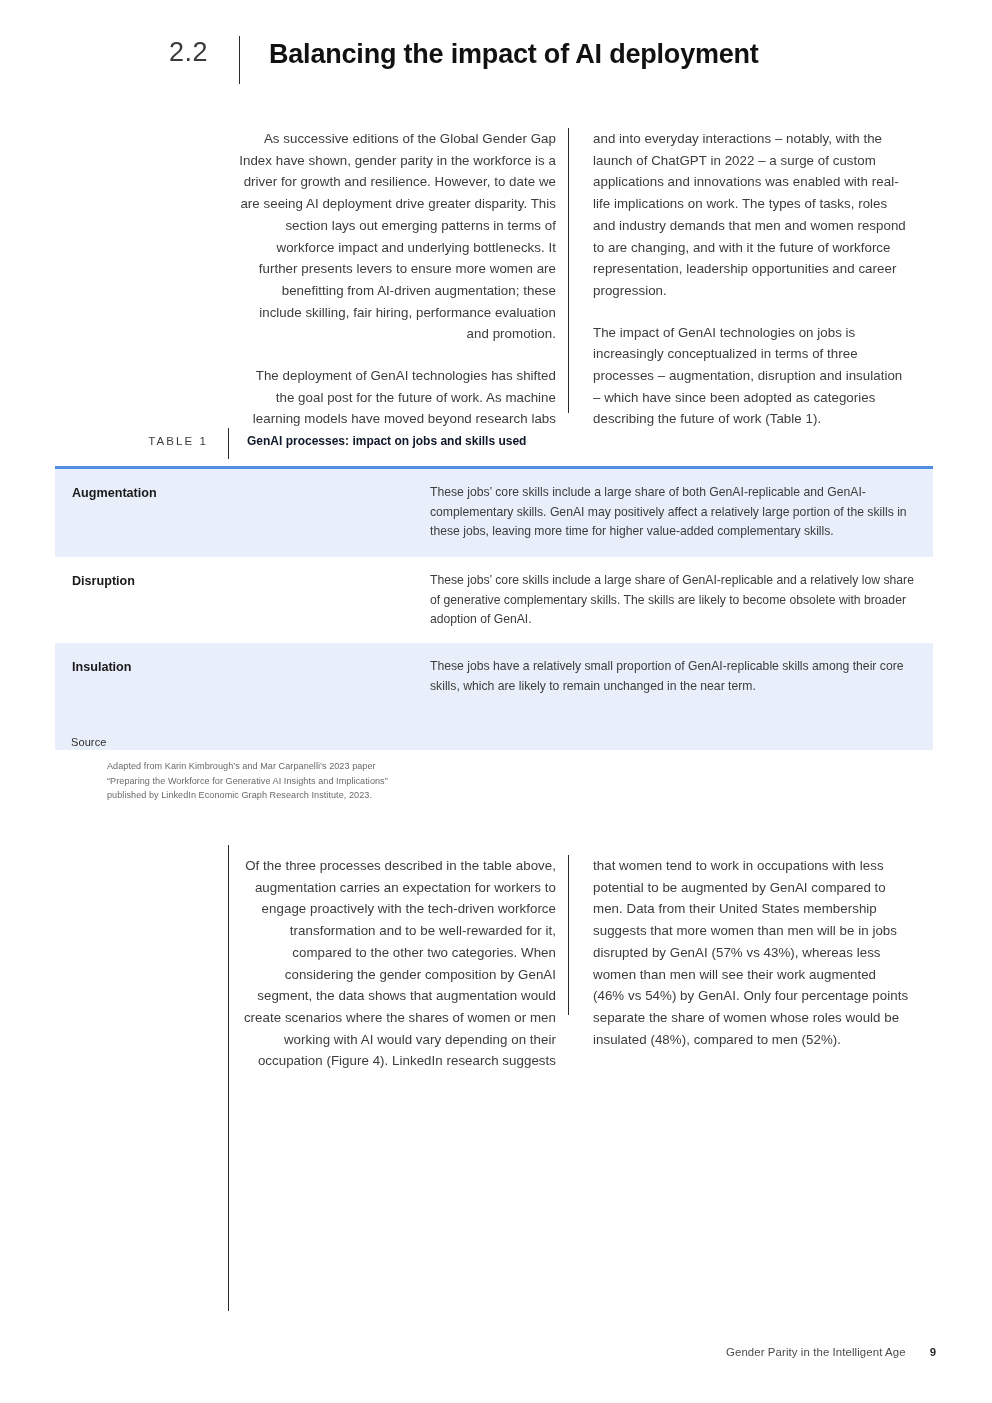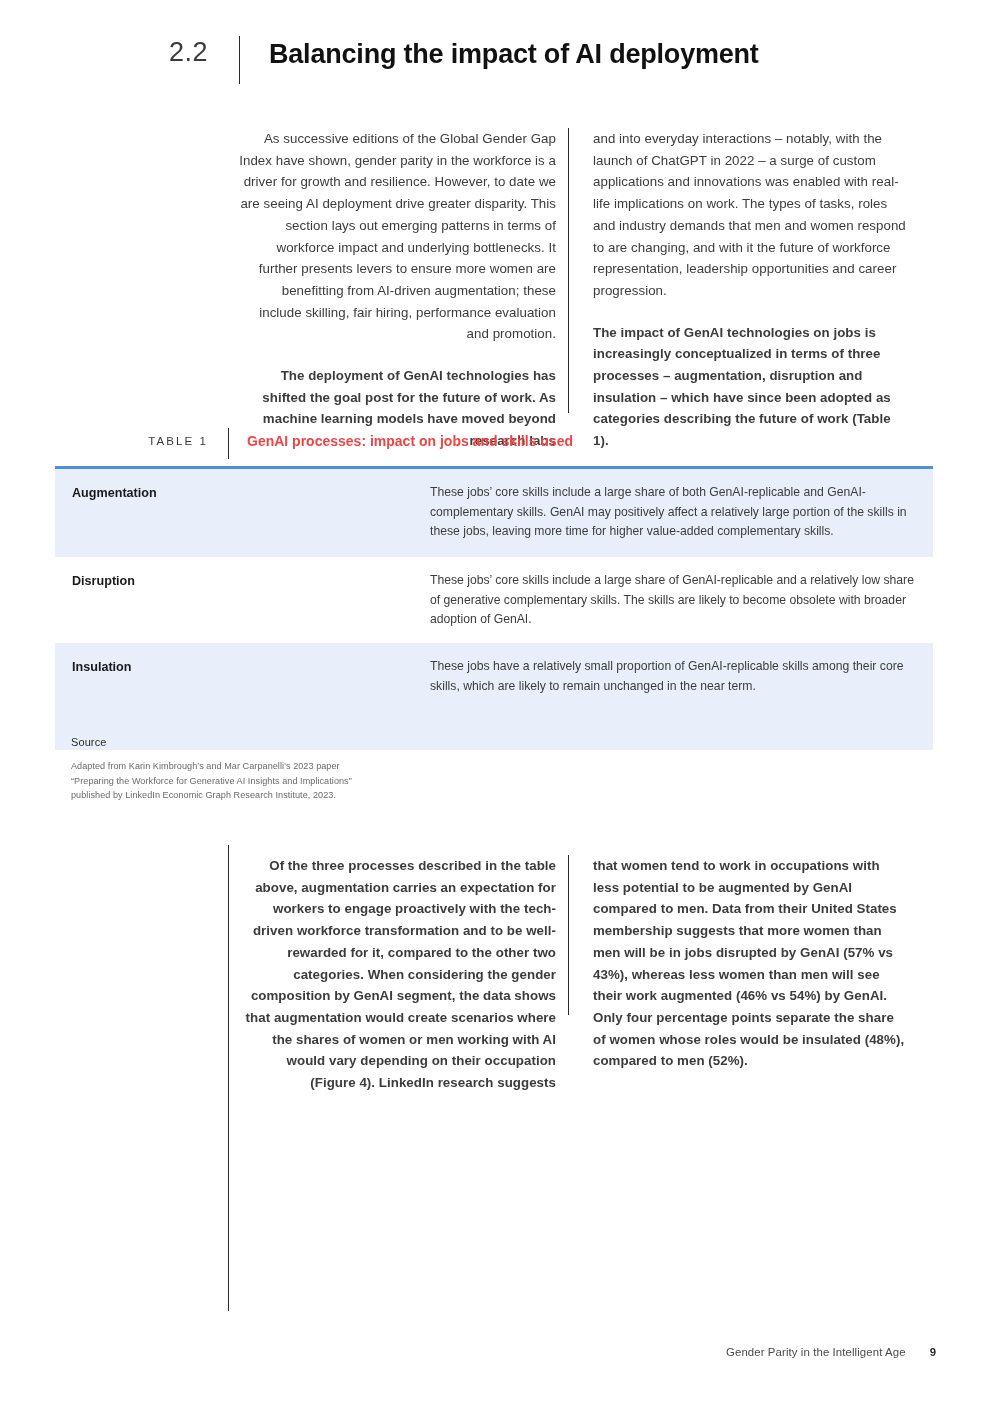--- a/index.html
+++ b/index.html
@@ -90,21 +90,21 @@
     background: #2b2b2b;
     flex: 0 0 1px;
   }
   .textblock p {
     margin: 0 0 20px 0;
     font-size: 13.3px;
     line-height: 21.7px;
     color: #3c3c3c;
     letter-spacing: 0.05px;
   }
-  .textblock p:last-child { margin-bottom: 0; font-weight: bold; }
+  .textblock p:last-child { margin-bottom: 0; }
 
   #block-intro { top: 128px; }
   #block-intro .col-divider { height: 285px; }
 
   #block-lower { top: 855px; }
   #block-lower .col-divider { height: 160px; }
 
   
   .table-head {
     position: absolute;
@@ -124,23 +124,23 @@
     color: #3b3b3b;
     line-height: 26px;
   }
   .table-head .hrule {
     width: 1px;
     background: #2b2b2b;
     height: 31px;
   }
   .table-head .caption {
     padding-left: 18px;
-    font-size: 14px;
-    font-weight: 700;
-    color: #ef4444;
+    font-size: 12px;
+    font-weight: 700;
+    color: #0f172a;
     line-height: 26px;
     text-align: center;
   }
 
   .table {
     position: absolute;
     left: 55px;
     top: 466px;
     width: 878px;
   }
@@ -187,20 +187,21 @@
     font-weight: 400;
     color: #2b2b2b;
     margin-bottom: 11px;
     letter-spacing: 0.1px;
   }
   .source .src-line {
     font-size: 9.1px;
     line-height: 14.6px;
     color: #6a6a6a;
     letter-spacing: 0.05px;
+    margin-left: 36px;
   }
 
   
   .footer {
     position: absolute;
     right: 56px;
     bottom: 45px;
     display: flex;
     align-items: baseline;
     gap: 24px;

